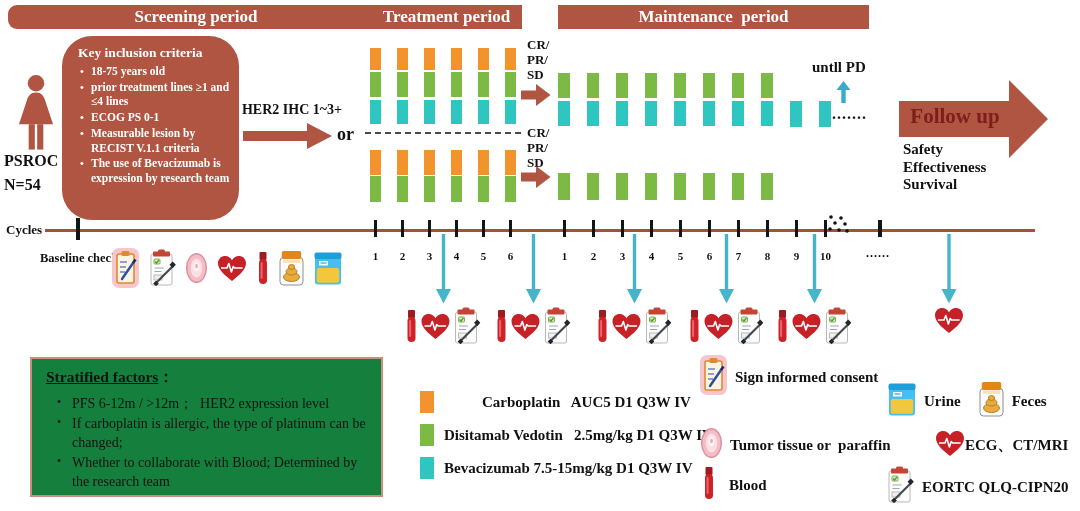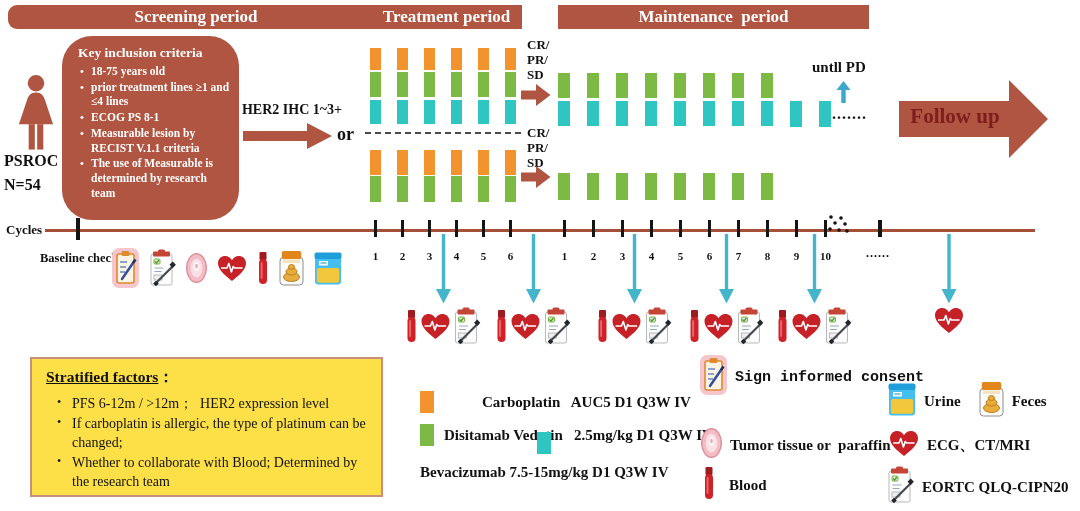--- a/index.html
+++ b/index.html
@@ -44,21 +44,21 @@
   .baseline-icons{position:absolute;left:112px;top:243px;display:flex;align-items:center;gap:10px;height:50px;}
   
   .incl-box{position:absolute;left:62px;top:36px;width:177px;height:184px;background:#AF5541;
             border-radius:30px;color:#fff;padding:9px 8px 8px 16px;box-sizing:border-box;}
   .incl-title{font-weight:bold;font-size:13.5px;}
   .incl-box ul{margin:3px 0 0 0;padding-left:13px;list-style:none;}
   .incl-box li{font-weight:bold;font-size:11.5px;line-height:1.28;position:relative;margin-bottom:1px;}
   .incl-box li::before{content:"•";position:absolute;left:-11px;top:0;font-size:11px;}
   
   .strat-box{position:absolute;left:30px;top:357px;width:353px;height:140px;border:2px solid #C98E7E;
-             box-sizing:border-box;background:#fde047;padding:8px 8px 0 14px;}
+             box-sizing:border-box;background:#15803d;padding:8px 8px 0 14px;}
   .strat-title{font-size:15.5px;font-weight:bold;}
   .strat-title .u{text-decoration:underline;}
   .strat-box ul{margin:7px 0 0 0;padding-left:26px;list-style:none;}
   .strat-box li{font-size:14px;line-height:1.32;position:relative;margin-bottom:2px;white-space:pre-wrap;}
   .strat-box li::before{content:"•";position:absolute;left:-15px;font-size:12px;}
   
   .legend-row{position:absolute;display:flex;align-items:center;gap:10px;font-weight:bold;font-size:15px;}
   .swatch{width:14px;height:22px;display:inline-block;}
   .followup-text{position:absolute;left:903px;top:104px;width:104px;text-align:center;
                  color:#7f1d1d;font-weight:bold;font-size:21px;}
@@ -80,23 +80,23 @@
     <rect x="24.2" y="51.5" width="6.3" height="26" fill="#AF5541"></rect>
   </svg>
   <div class="abs b" style="left:4px;top:152px;font-size:16px;">PSROC</div>
   <div class="abs b" style="left:4px;top:176px;font-size:16px;">N=54</div>
 
   <div class="incl-box">
     <div class="incl-title">Key inclusion criteria</div>
     <ul>
         <li>18-75 years old</li>
         <li>prior treatment lines ≥1 and ≤4 lines</li>
-        <li>ECOG PS 8-1</li>
+        <li>ECOG PS 0-1</li>
         <li>Measurable lesion by RECIST V.1.1 criteria</li>
-        <li>The use of Measurable is determined by research team</li>
+        <li>The use of Bevacizumab is expression by research team</li>
       </ul>
   </div>
 
   <div class="abs b" style="left:238px;top:102px;width:108px;text-align:center;font-size:14px;">HER2 IHC 1~3+</div>
   <svg class="abs" style="left:243px;top:122px;" width="90" height="28" viewBox="0 0 90 28">
     <polygon points="0,9 64,9 64,1 89,14 64,27 64,19 0,19" fill="#AF5541"></polygon>
   </svg>
   <div class="abs b" style="left:337px;top:124px;font-size:18px;">or</div>
 
   <div class="bar-row row-t1" style="left:370px;top:48px;">
@@ -247,20 +247,25 @@
       </div>
       <div class="bar-col">
         <div class="seg seg-disitamab" style="background: rgb(124, 186, 69);"></div>
       </div>
     </div>
 
   <svg class="abs" style="left:899px;top:80px;" width="150" height="78" viewBox="0 0 150 78">
     <polygon points="0,21 110,21 110,0 149,39 110,78 110,57 0,57" fill="#AF5541"></polygon>
   </svg>
   <div class="followup-text">Follow up</div>
+  <div class="outcomes">
+    <div>Safety</div>
+    <div>Effectiveness</div>
+    <div>Survival</div>
+  </div>
 
   <div class="abs b" style="left:6px;top:222px;font-size:13px;">Cycles</div>
   <div class="axis-line"></div>
   <div class="lone-tick" style="left:76px;top:218px;height:22px;"></div>
   <div class="tick-row t-cells" style="left:362px;">
       <div class="tick-cell">
         <div class="tick"></div>
         <div class="tick-label">1</div>
       </div>
       <div class="tick-cell">
@@ -562,26 +567,26 @@
   </div>
 
   <div class="legend-row" style="left:420px;top:391px;gap:48px;">
     <span class="swatch" style="background: rgb(242, 147, 46);"></span>
     <span class="pre">Carboplatin   AUC5 D1 Q3W IV</span>
   </div>
   <div class="legend-row" style="left:420px;top:424px;">
     <span class="swatch" style="background: rgb(124, 186, 69);"></span>
     <span class="pre">Disitamab Vedotin   2.5mg/kg D1 Q3W IV</span>
   </div>
-  <div class="legend-row" style="left:420px;top:432px;flex-direction:column;">
+  <div class="legend-row" style="left:420px;top:457px;">
     <span class="swatch" style="background: rgb(47, 197, 192);"></span>
     <span class="pre">Bevacizumab 7.5-15mg/kg D1 Q3W IV</span>
   </div>
 
-  <div class="legend-row" style="left:700px;top:355px;gap:8px;font-family:Liberation Mono, monospace;">
+  <div class="legend-row" style="left:700px;top:355px;gap:8px;">
     <span><svg width="27" height="40" viewBox="0 0 27 40">
           <rect width="27" height="40" rx="7" fill="#F5C6CC"></rect>
           <rect x="5" y="6" width="17" height="29" rx="2" fill="#FBF3E4" stroke="#E08A2E" stroke-width="1.6"></rect>
           <rect x="9.5" y="3" width="8" height="5" rx="1.5" fill="#E08A2E"></rect>
           <path d="M8 14h7M8 19h6M8 24h5" stroke="#6C86C0" stroke-width="1.3"></path>
           <path d="M10 31 L21 15" stroke="#2F4E9E" stroke-width="2.4" stroke-linecap="round"></path>
           <path d="M21 15 l2.5-3.5" stroke="#1A2C5B" stroke-width="2.6"></path>
         </svg></span>
     <span>Sign informed consent</span>
   </div>
@@ -606,21 +611,21 @@
   </div>
   <div class="legend-row" style="left:701px;top:428px;gap:8px;">
     <span><svg width="21" height="30" viewBox="0 0 21 30">
           <ellipse cx="10.5" cy="15" rx="9.8" ry="14.3" fill="#F4BCC4" stroke="#DC93A1" stroke-width="1.5"></ellipse>
           <ellipse cx="10.5" cy="15" rx="5.8" ry="9.5" fill="#FAE0E4"></ellipse>
           <ellipse cx="10.5" cy="13.5" rx="3" ry="5" fill="#FFF3F5"></ellipse>
           <ellipse cx="10.5" cy="13" rx="1.4" ry="2.2" fill="#E9AEB8"></ellipse>
         </svg></span>
     <span class="pre">Tumor tissue or  paraffin</span>
   </div>
-  <div class="legend-row" style="left:889px;top:430px;gap:8px;">
+  <div class="legend-row" style="left:935px;top:430px;gap:0;">
     <span><svg width="30" height="27" viewBox="0 0 30 27">
           <path d="M15 26 C7.5 20 1 14.5 1 8.2 C1 3.6 4.6 1 8.2 1 C11.2 1 13.6 2.8 15 5.2 C16.4 2.8 18.8 1 21.8 1 C25.4 1 29 3.6 29 8.2 C29 14.5 22.5 20 15 26 Z" fill="#C62127"></path>
           <path d="M4 13 h6 l1.8-4.5 2.6 8.5 1.8-5.5 1.4 1.5 h8" stroke="#FFF" stroke-width="1.6" fill="none" stroke-linejoin="round"></path>
         </svg></span>
     <span>ECG、CT/MRI</span>
   </div>
   <div class="legend-row" style="left:703px;top:466px;gap:14px;">
     <span><svg width="12" height="34" viewBox="0 0 12 34">
           <rect x="2.5" y="1" width="7" height="8" rx="1" fill="#9E1B20"></rect>
           <rect x="2" y="8" width="8" height="25" rx="4" fill="#CE2228"></rect>

